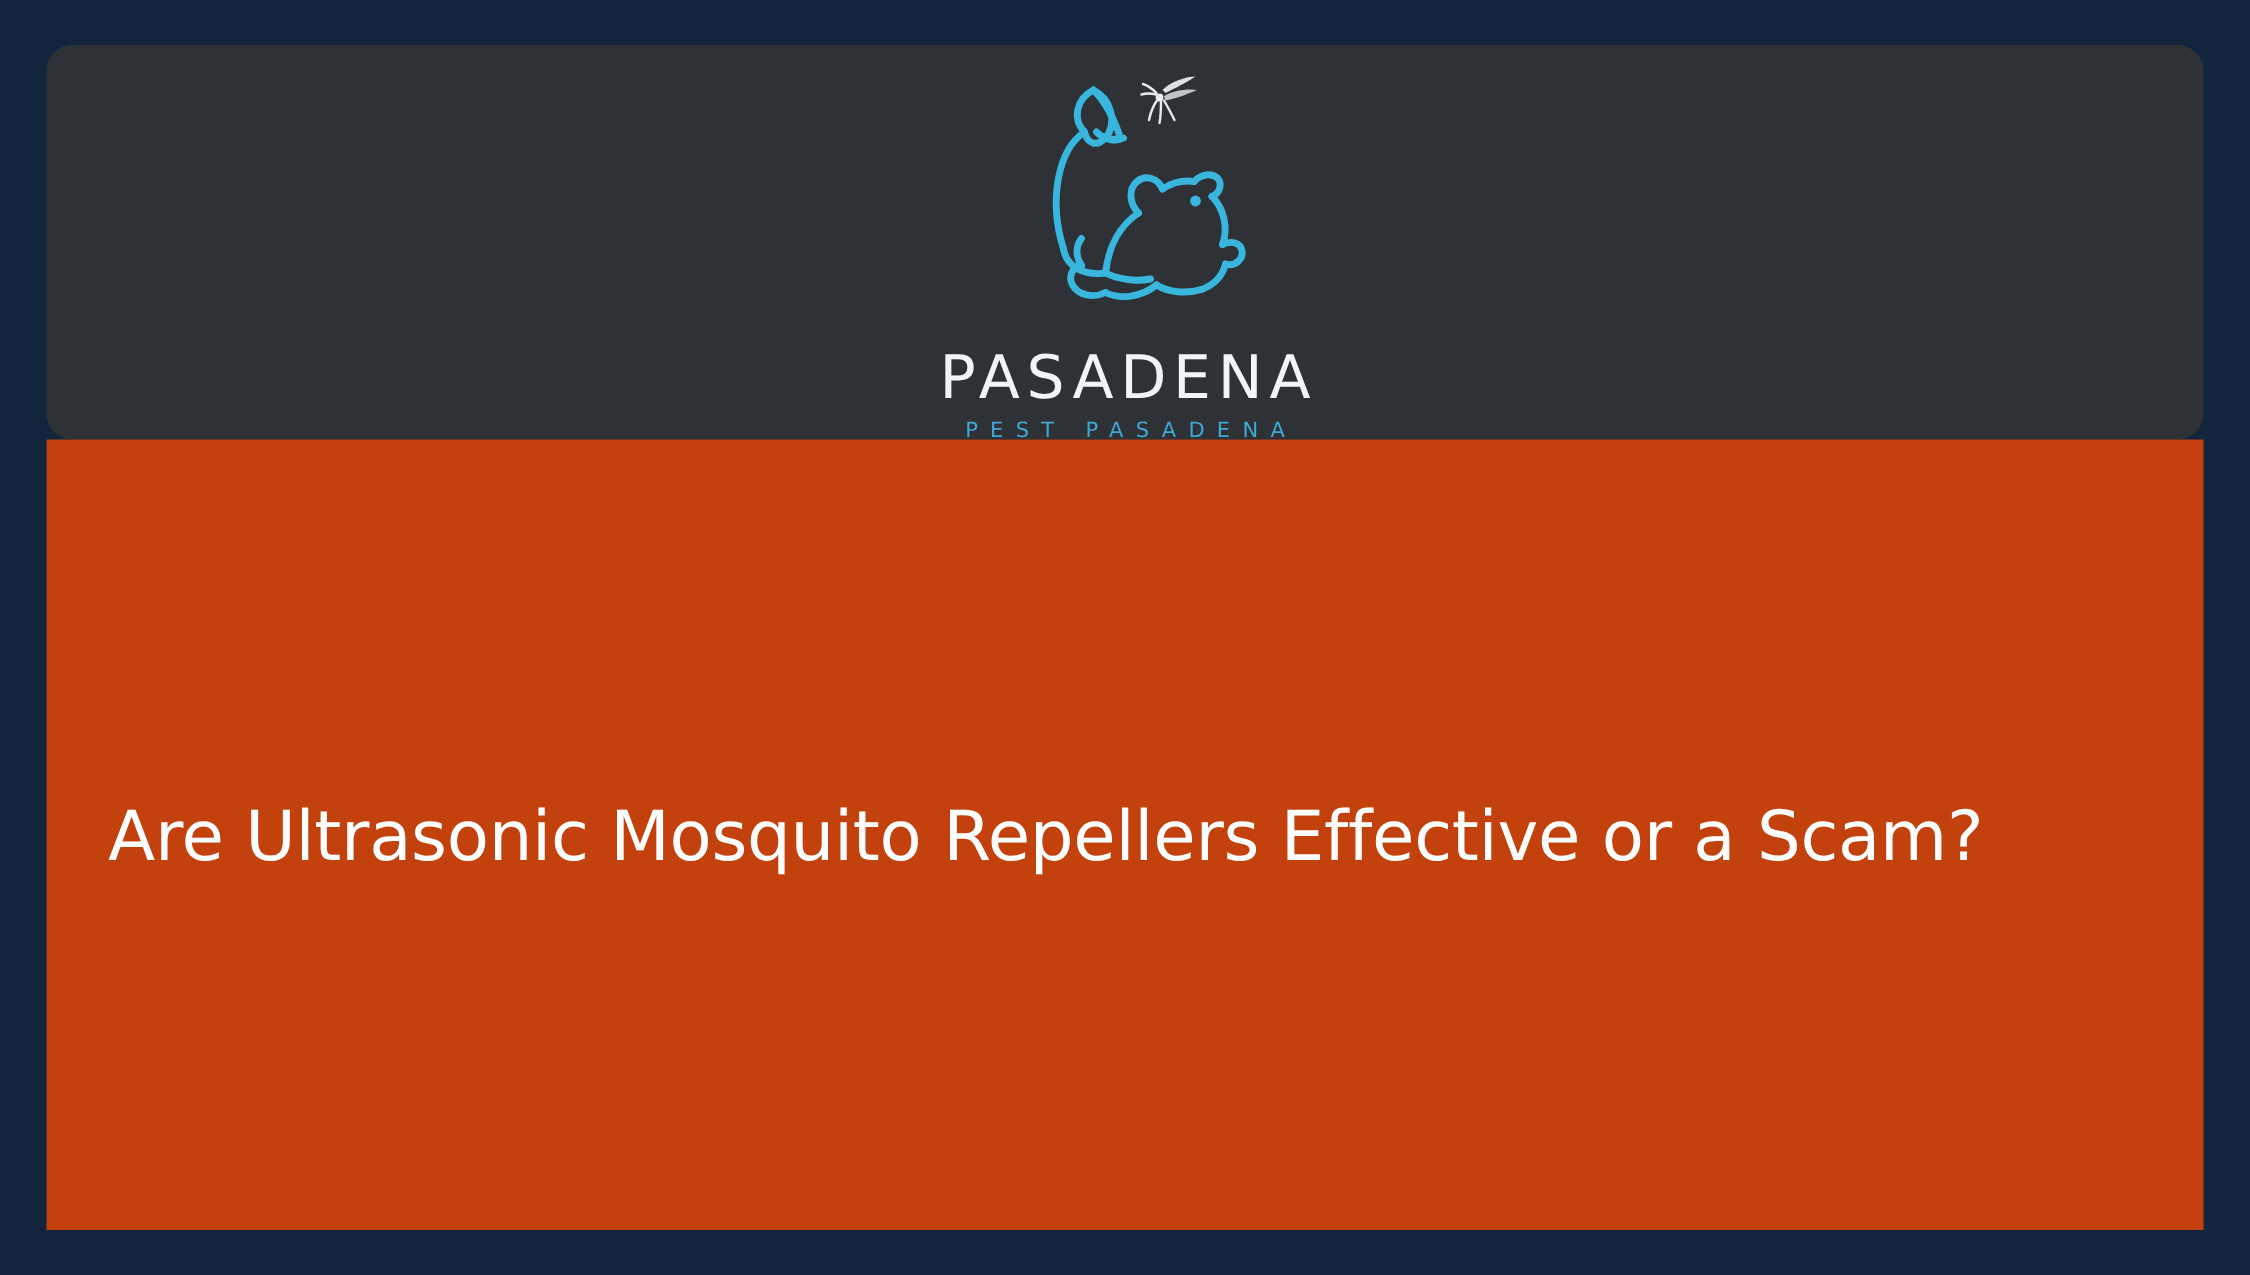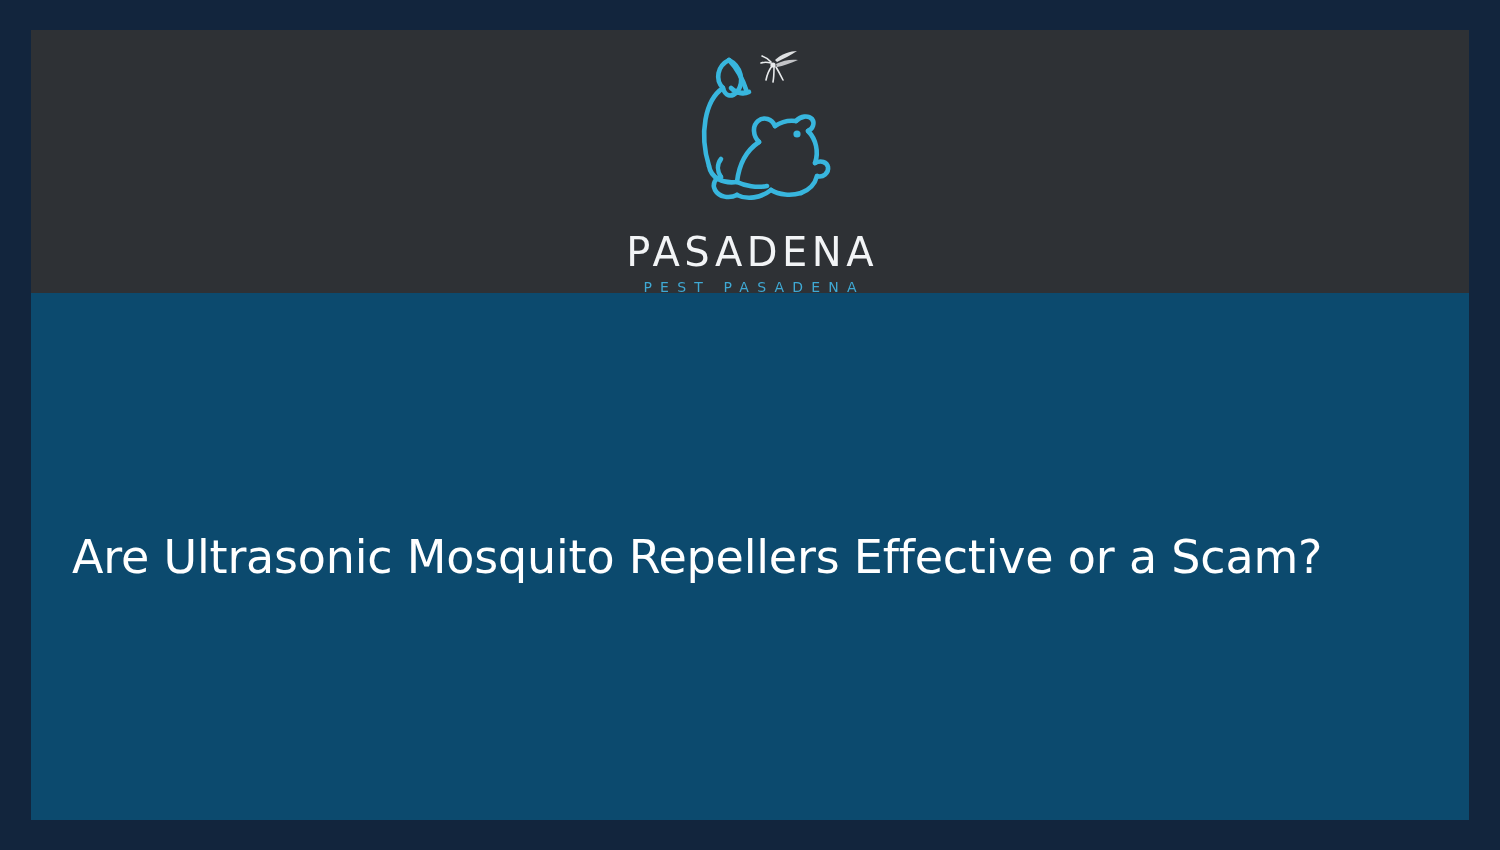--- a/index.html
+++ b/index.html
@@ -17,20 +17,21 @@
   
   .header-panel {
     position:absolute;
     left:31px; top:30px;
     width:1438px; height:263px;
     background:#2e3135;
     display:flex;
     flex-direction:column;
     align-items:center;
     justify-content:flex-start;
+    border-radius:17px;
   }
   .logo-block {
     position:relative;
     width:260px;
     margin-top:8px;
     display:flex;
     flex-direction:column;
     align-items:center;
   }
   .logo-mark {
@@ -59,21 +60,21 @@
     letter-spacing:8.2px;
     text-indent:8.2px;
     margin-top:7px;
     white-space:nowrap;
   }
   
   .hero-panel {
     position:absolute;
     left:31px; top:293px;
     width:1438px; height:527px;
-    background:#0c4a6e;
+    background:#c2410c;
   }
   .hero-title {
     position:absolute;
     left:41px;
     top:0;
     width:1370px;
     height:527px;
     display:flex;
     align-items:center;
     font-family:"DejaVu Sans", sans-serif;

